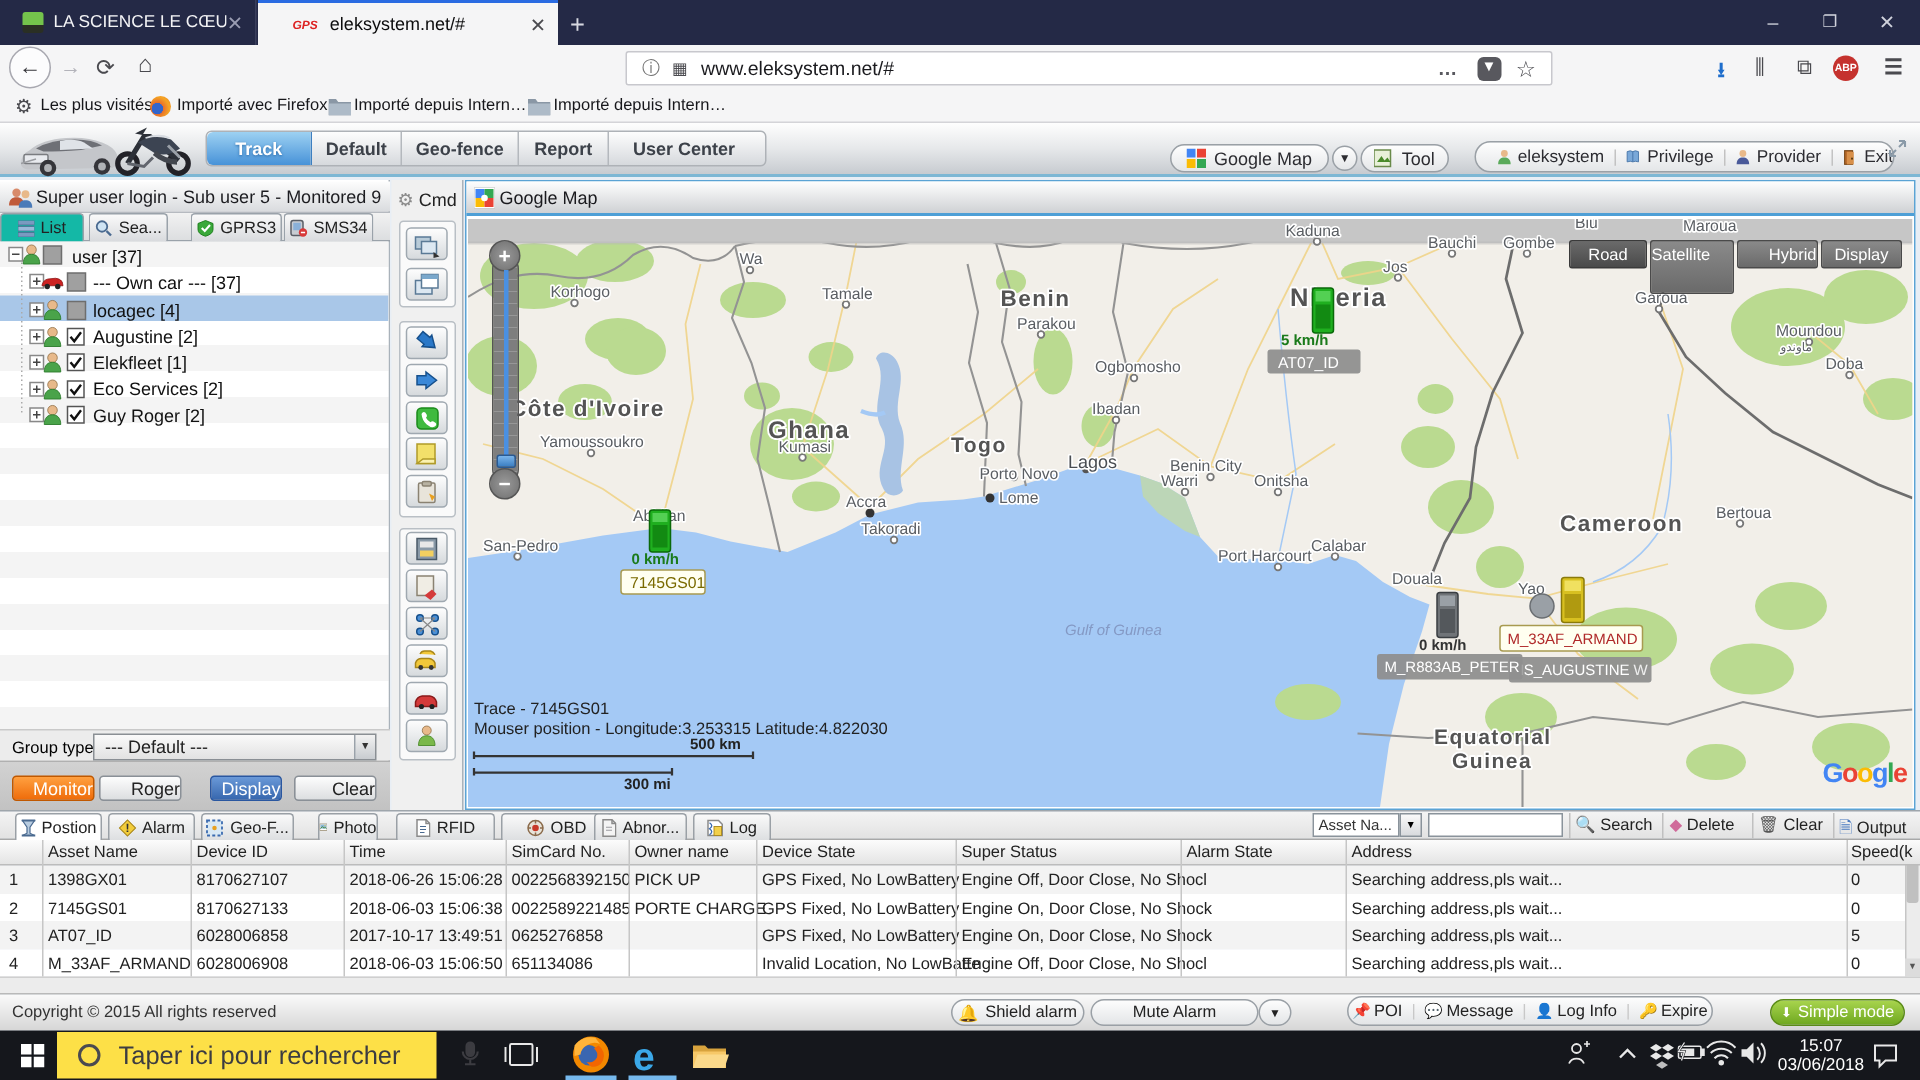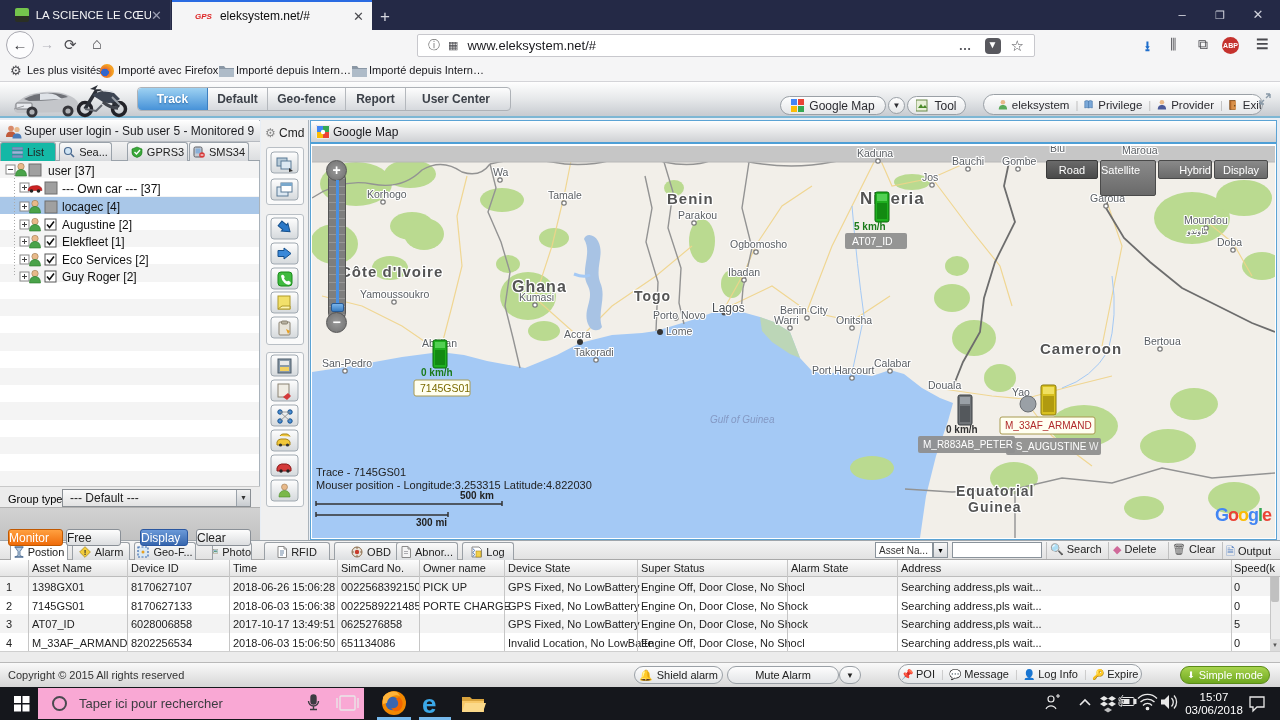--- a/index.html
+++ b/index.html
@@ -29,41 +29,41 @@
 .ntab{height:22px;line-height:22px;text-align:center;font-size:12px;font-weight:bold;color:#3c4149;border-right:1px solid #b4b8bd}
 #ntrack{width:70px;background:linear-gradient(#9dd1f2,#4792d8);color:#fff;border-radius:4px 0 0 4px;border-right:1px solid #3d7fc0;text-shadow:0 1px 2px #2a6aa8}
 .pill{border:1px solid #9aa0a6;border-radius:10px;background:linear-gradient(#fefefe,#e4e6e8);font-size:12px;color:#2c2c31;display:flex;align-items:center;justify-content:center}
 
 #leftpanel{left:0;top:120px;width:260px;height:420px;background:#fff;border-right:1px solid #a9b2ba}
 #lpheader{left:0;top:121px;width:260px;height:21px;background:linear-gradient(#fdfdfd,#d9dbde);border-bottom:1px solid #b6bac0;font-size:12px;color:#1c1c20;line-height:21px}
 #lptabs{left:0;top:142px;width:260px;height:19px;background:linear-gradient(#f2f2f2,#dcdee0);border-bottom:1px solid #9aa2aa;font-size:11px}
 .lptab{top:142px;height:19px;border:1px solid #9aa2aa;border-bottom:none;border-radius:3px 3px 0 0;background:linear-gradient(#fafafa,#d8dadd);font-size:11px;color:#222;display:flex;align-items:center;justify-content:center}
 #tree{left:0;top:161px;width:259px;height:329px;background:repeating-linear-gradient(180deg,#f4f4f4 0px,#f4f4f4 17.25px,#ffffff 17.25px,#ffffff 34.5px)}
 #grouptype{left:0;top:486px;width:260px;height:21px;background:#ececec;border-top:1px solid #c9c9c9}
-.gbtn{top:529px;height:17px;font-size:12px;text-align:left;line-height:16px;border-radius:3px;z-index:2}
+.gbtn{top:517px;height:17px;font-size:12px;text-align:right;line-height:16px;border-radius:3px;z-index:2}
 
 #cmdpanel{left:261px;top:120px;width:48px;height:420px;background:#f0f0f0;border-right:1px solid #a9b2ba}
 .cgroup{left:266px;width:38px;background:#fafafa;border:1px solid #b9bfc5;border-radius:3px}
 
 #mappanel{left:310px;top:120px;width:967px;height:420px;border:1px solid #5ba3d4;background:#fff}
 #mapheader{left:311px;top:121px;width:965px;height:23px;background:linear-gradient(#fefefe,#cfd1d4);border-bottom:2px solid #4e9fd6;font-size:12px;color:#1a1a1e;line-height:23px}
 #mapbox{left:312px;top:146px;width:963px;height:392px;background:#f2efe9;overflow:hidden}
 
 #btabs{left:0;top:540px;width:1280px;height:20px;background:linear-gradient(#f4f4f4,#e2e2e2);border-top:1px solid #9fa6ac;border-bottom:1px solid #a8a8a8}
 .btabi{top:542px;height:18px;border:1px solid #9aa0a6;border-bottom:none;border-radius:3px 3px 0 0;background:linear-gradient(#fafafa,#dddfe1);font-size:11px;color:#222;display:flex;align-items:center;justify-content:center;gap:4px}
 #tblhead{left:0;top:560px;width:1280px;height:17px;background:linear-gradient(#fcfcfc,#e4e4e4);border-bottom:1px solid #bcbcbc;font-size:11px;color:#222}
 .th{top:562px;font-size:11px;color:#222;z-index:5}
 .tvl{top:560px;width:1px;background:#c6c6c6;height:91px;z-index:5}
 .trw{left:0;width:1270px;height:18.6px;font-size:11px;color:#222}
 #hscroll{left:0;top:651px;width:1280px;height:11px;background:#ececec;border-top:1px solid #cfcfcf}
 #footer{left:0;top:662px;width:1280px;height:25px;background:linear-gradient(#fafafa,#d6d6d6);border-top:1px solid #b9b9b9;font-size:11px;color:#333}
 .fpill{top:666px;height:18px;border:1px solid #9aa0a6;border-radius:9px;background:linear-gradient(#fdfdfd,#e3e5e7);font-size:11px;color:#222;display:flex;align-items:center;justify-content:center;gap:4px}
 
 #taskbar{left:0;top:687px;width:1280px;height:33px;background:#15171c}
-#searchbox{left:38px;top:688px;width:326px;height:31px;background:#f9a8d4;display:flex;align-items:center;font-size:13px;color:#3c3c41}
+#searchbox{left:38px;top:688px;width:253px;height:31px;background:#fde047;display:flex;align-items:center;font-size:17px;color:#3c3c41}
 </style>
 </head>
 <body>
 
 <div class="a" id="titlebar"></div>
 <div class="a btab" id="tab1">
     <span style="width:14px;height:14px;margin-left:9px;background:linear-gradient(#74c44c 60%,#2a2f24 60%);border-radius:2px"></span>
     <span style="margin-left:7px;white-space:nowrap;overflow:hidden;width:118px;font-size:11.5px">LA SCIENCE LE CŒUR DE LA M</span>
     <span class="tclose">✕</span>
   </div>
@@ -274,21 +274,21 @@
   <text x="62" y="102.5" font-size="12" fill="#111">Eco Services [2]</text>
   <text x="62" y="120" font-size="12" fill="#111">Guy Roger [2]</text>
 </svg>
 <div class="a" id="grouptype">
     <span style="position:absolute;left:8px;top:6px;font-size:11px">Group type</span>
   </div>
 <div class="a" style="left:0;top:507px;width:260px;height:33px;background:linear-gradient(#d2d2d2,#c2c2c2);border-top:1px solid #b0b0b0"></div>
 <div class="a" style="left:62px;top:489px;width:189px;height:18px;border:1px solid #8a8f94;background:linear-gradient(#fafafa,#e2e2e2);font-size:12px;line-height:16px;color:#222"><span style="margin-left:7px">--- Default ---</span></div>
 <div class="a" style="left:236px;top:490px;width:14px;height:16px;background:linear-gradient(#f2f2f2,#c8ccd0);border-left:1px solid #9aa2aa;font-size:7px;text-align:center;line-height:15px;color:#333">▼</div>
 <div class="a gbtn" style="left:8px;width:55px;background:linear-gradient(#ffa040,#ef6c0a);border:1px solid #c05800;color:#fff">Monitor</div>
-<div class="a gbtn" style="left:66px;width:55px;background:linear-gradient(#fdfdfd,#dcdee0);border:1px solid #8a9097;color:#222">Free</div>
+<div class="a gbtn" style="left:66px;width:55px;background:linear-gradient(#fdfdfd,#dcdee0);border:1px solid #8a9097;color:#222">Roger</div>
 <div class="a gbtn" style="left:140px;width:48px;background:linear-gradient(#6a99d8,#3767ae);border:1px solid #2a57a0;color:#fff">Display</div>
 <div class="a gbtn" style="left:196px;width:55px;background:linear-gradient(#fdfdfd,#dcdee0);border:1px solid #8a9097;color:#222">Clear</div>
 
 <div class="a" id="cmdpanel"></div>
 <div class="a" style="left:265px;top:126px;font-size:12px;color:#222"><span style="color:#8a8a8a">⚙</span> Cmd</div>
 <div class="a cgroup" style="top:147px;height:58px"></div>
 <div class="a cgroup" style="top:214px;height:131px"></div>
 <div class="a cgroup" style="top:352px;height:155px"></div>
 <svg class="a" width="48" height="413" style="left:261px;top:120px" viewBox="0 0 48 413">
   <defs>
@@ -721,21 +721,21 @@
       <span class="a" style="left:233px">2017-10-17 13:49:51</span>
       <span class="a" style="left:341px">0625276858</span>
       <span class="a" style="left:508px">GPS Fixed, No LowBattery</span>
       <span class="a" style="left:641px">Engine On, Door Close, No Shock</span>
       <span class="a" style="left:901px">Searching address,pls wait...</span>
       <span class="a" style="left:1234px">5</span>
     </div>
 <div class="a trw" style="top:636.8px">
       <span class="a" style="left:6px">4</span>
       <span class="a" style="left:32px">M_33AF_ARMAND</span>
-      <span class="a" style="left:131px">8202256534</span>
+      <span class="a" style="left:131px">6028006908</span>
       <span class="a" style="left:233px">2018-06-03 15:06:50</span>
       <span class="a" style="left:341px">651134086</span>
       <span class="a" style="left:508px">Invalid Location, No LowBatte</span>
       <span class="a" style="left:641px">Engine Off, Door Close, No Shocl</span>
       <span class="a" style="left:901px">Searching address,pls wait...</span>
       <span class="a" style="left:1234px">0</span>
     </div>
 </div>
 
 <div class="a tvl" style="left:28px"></div>

